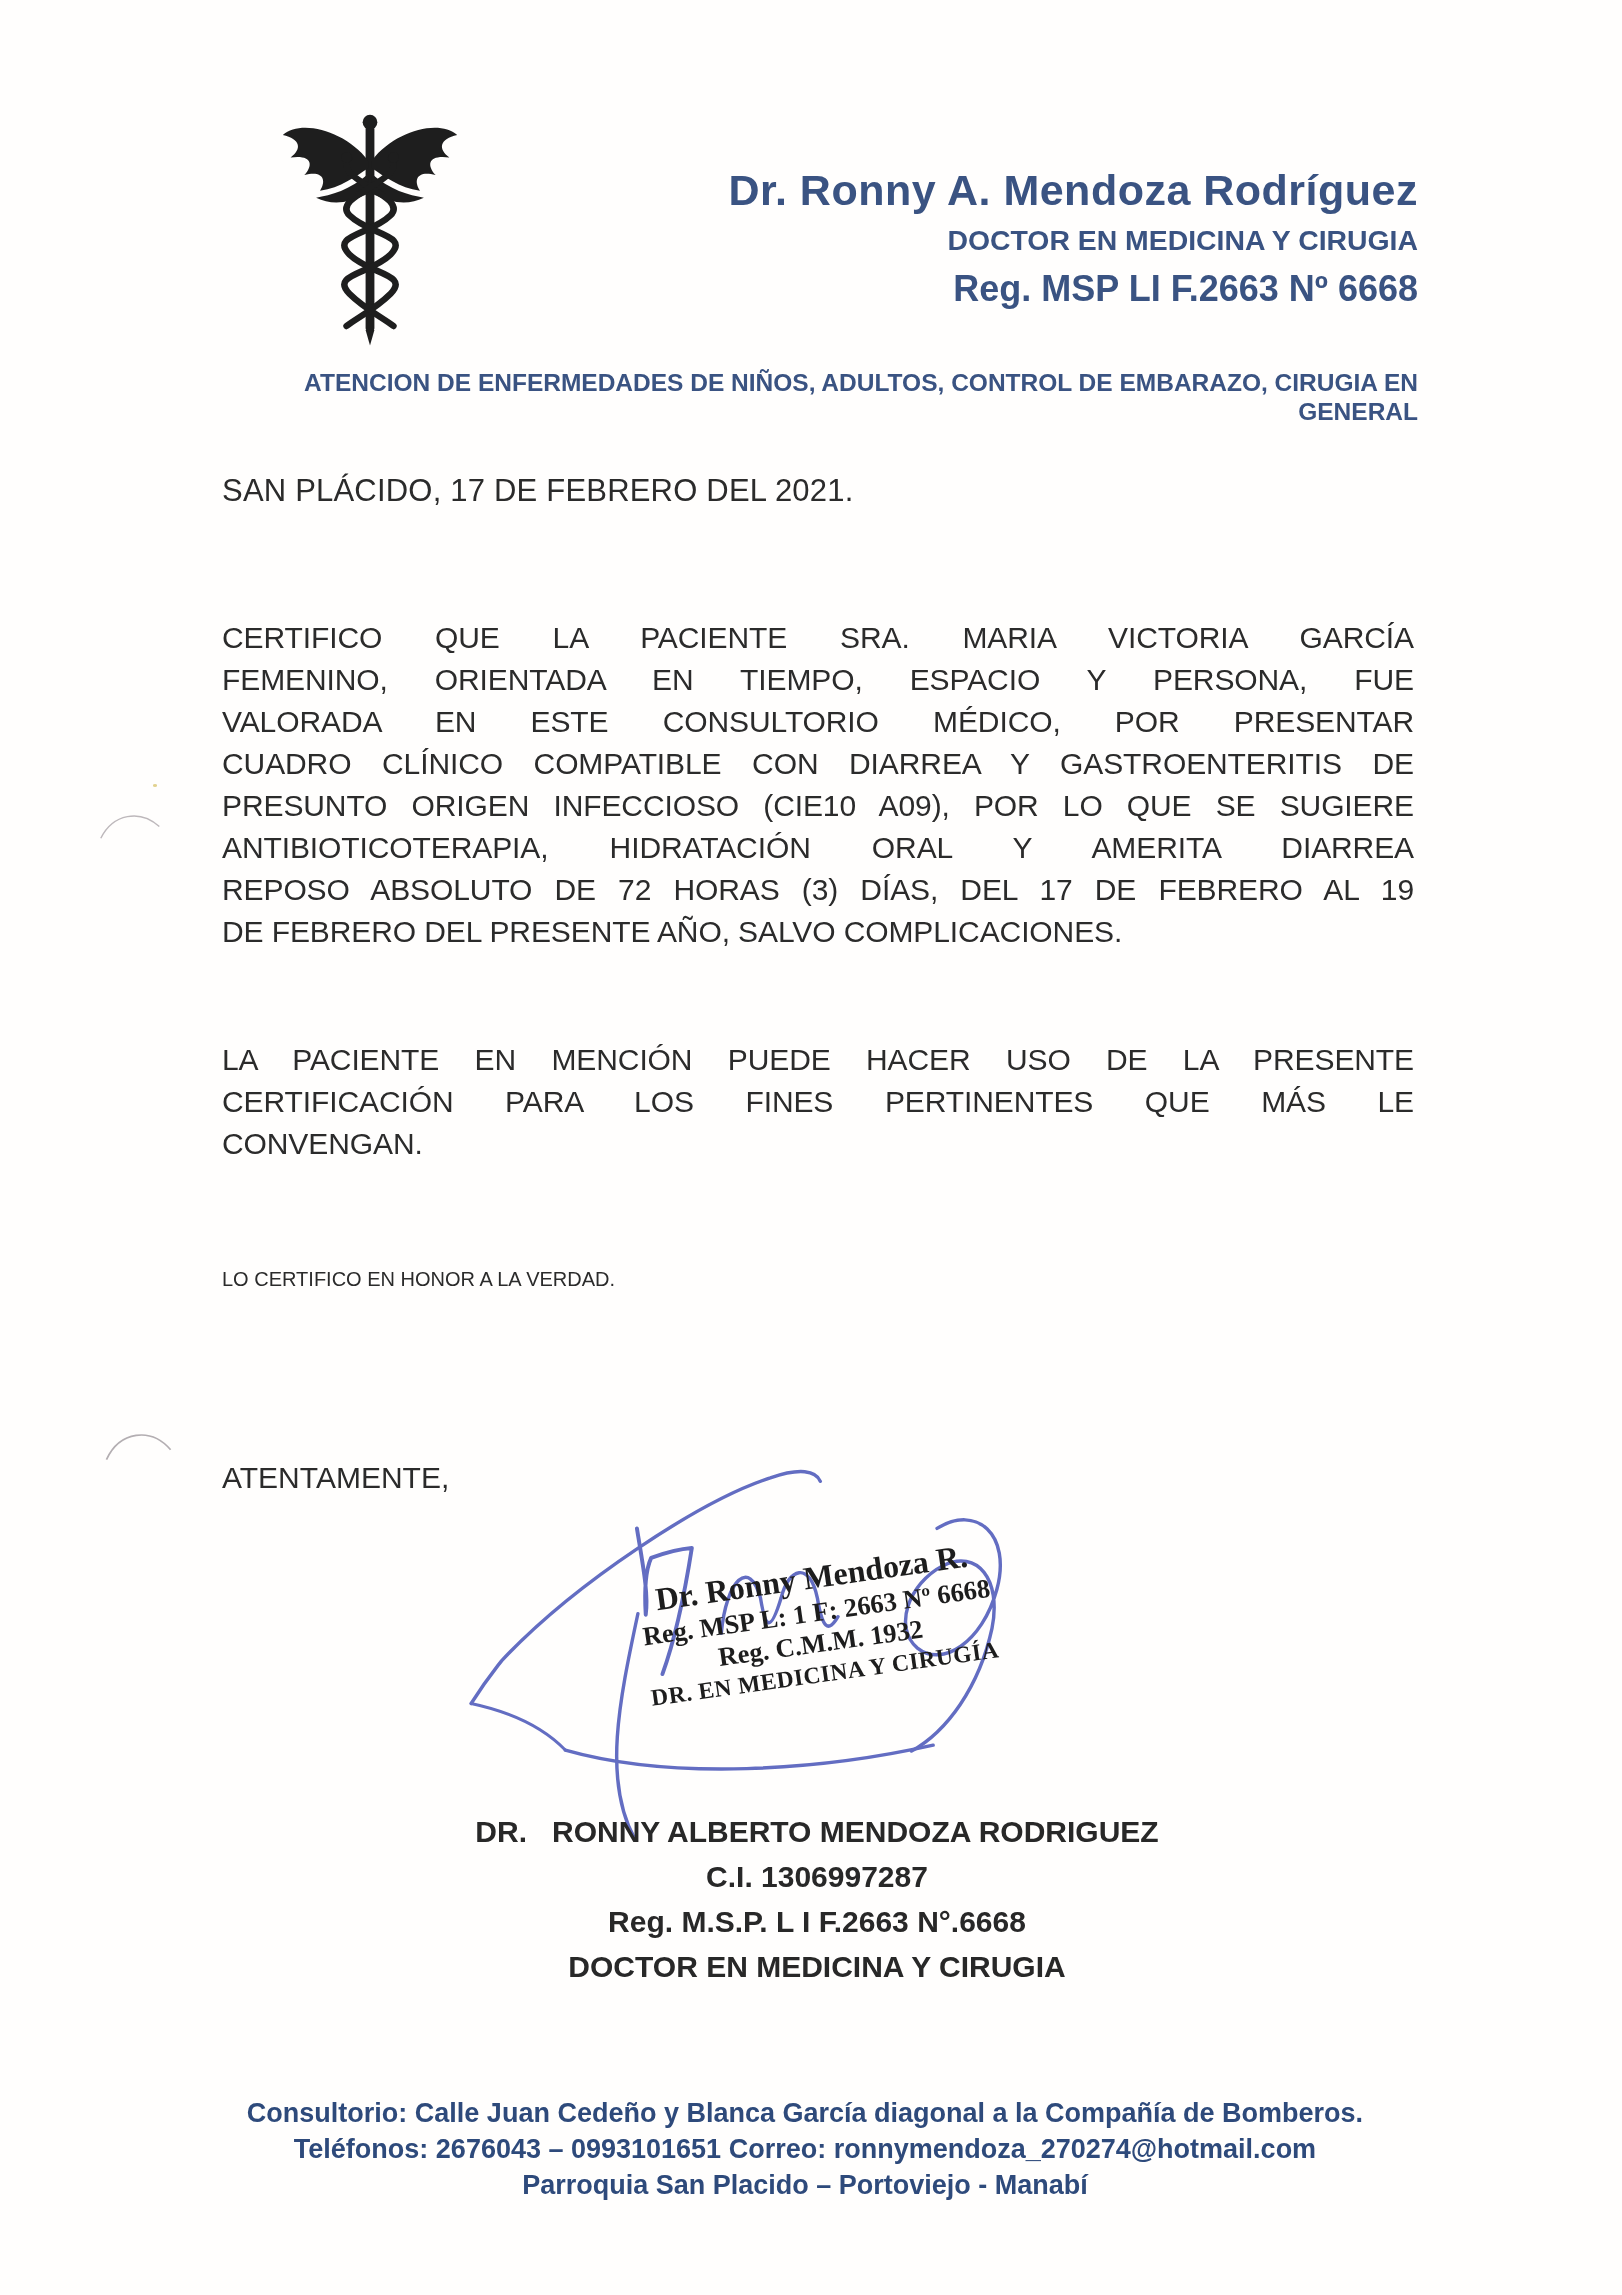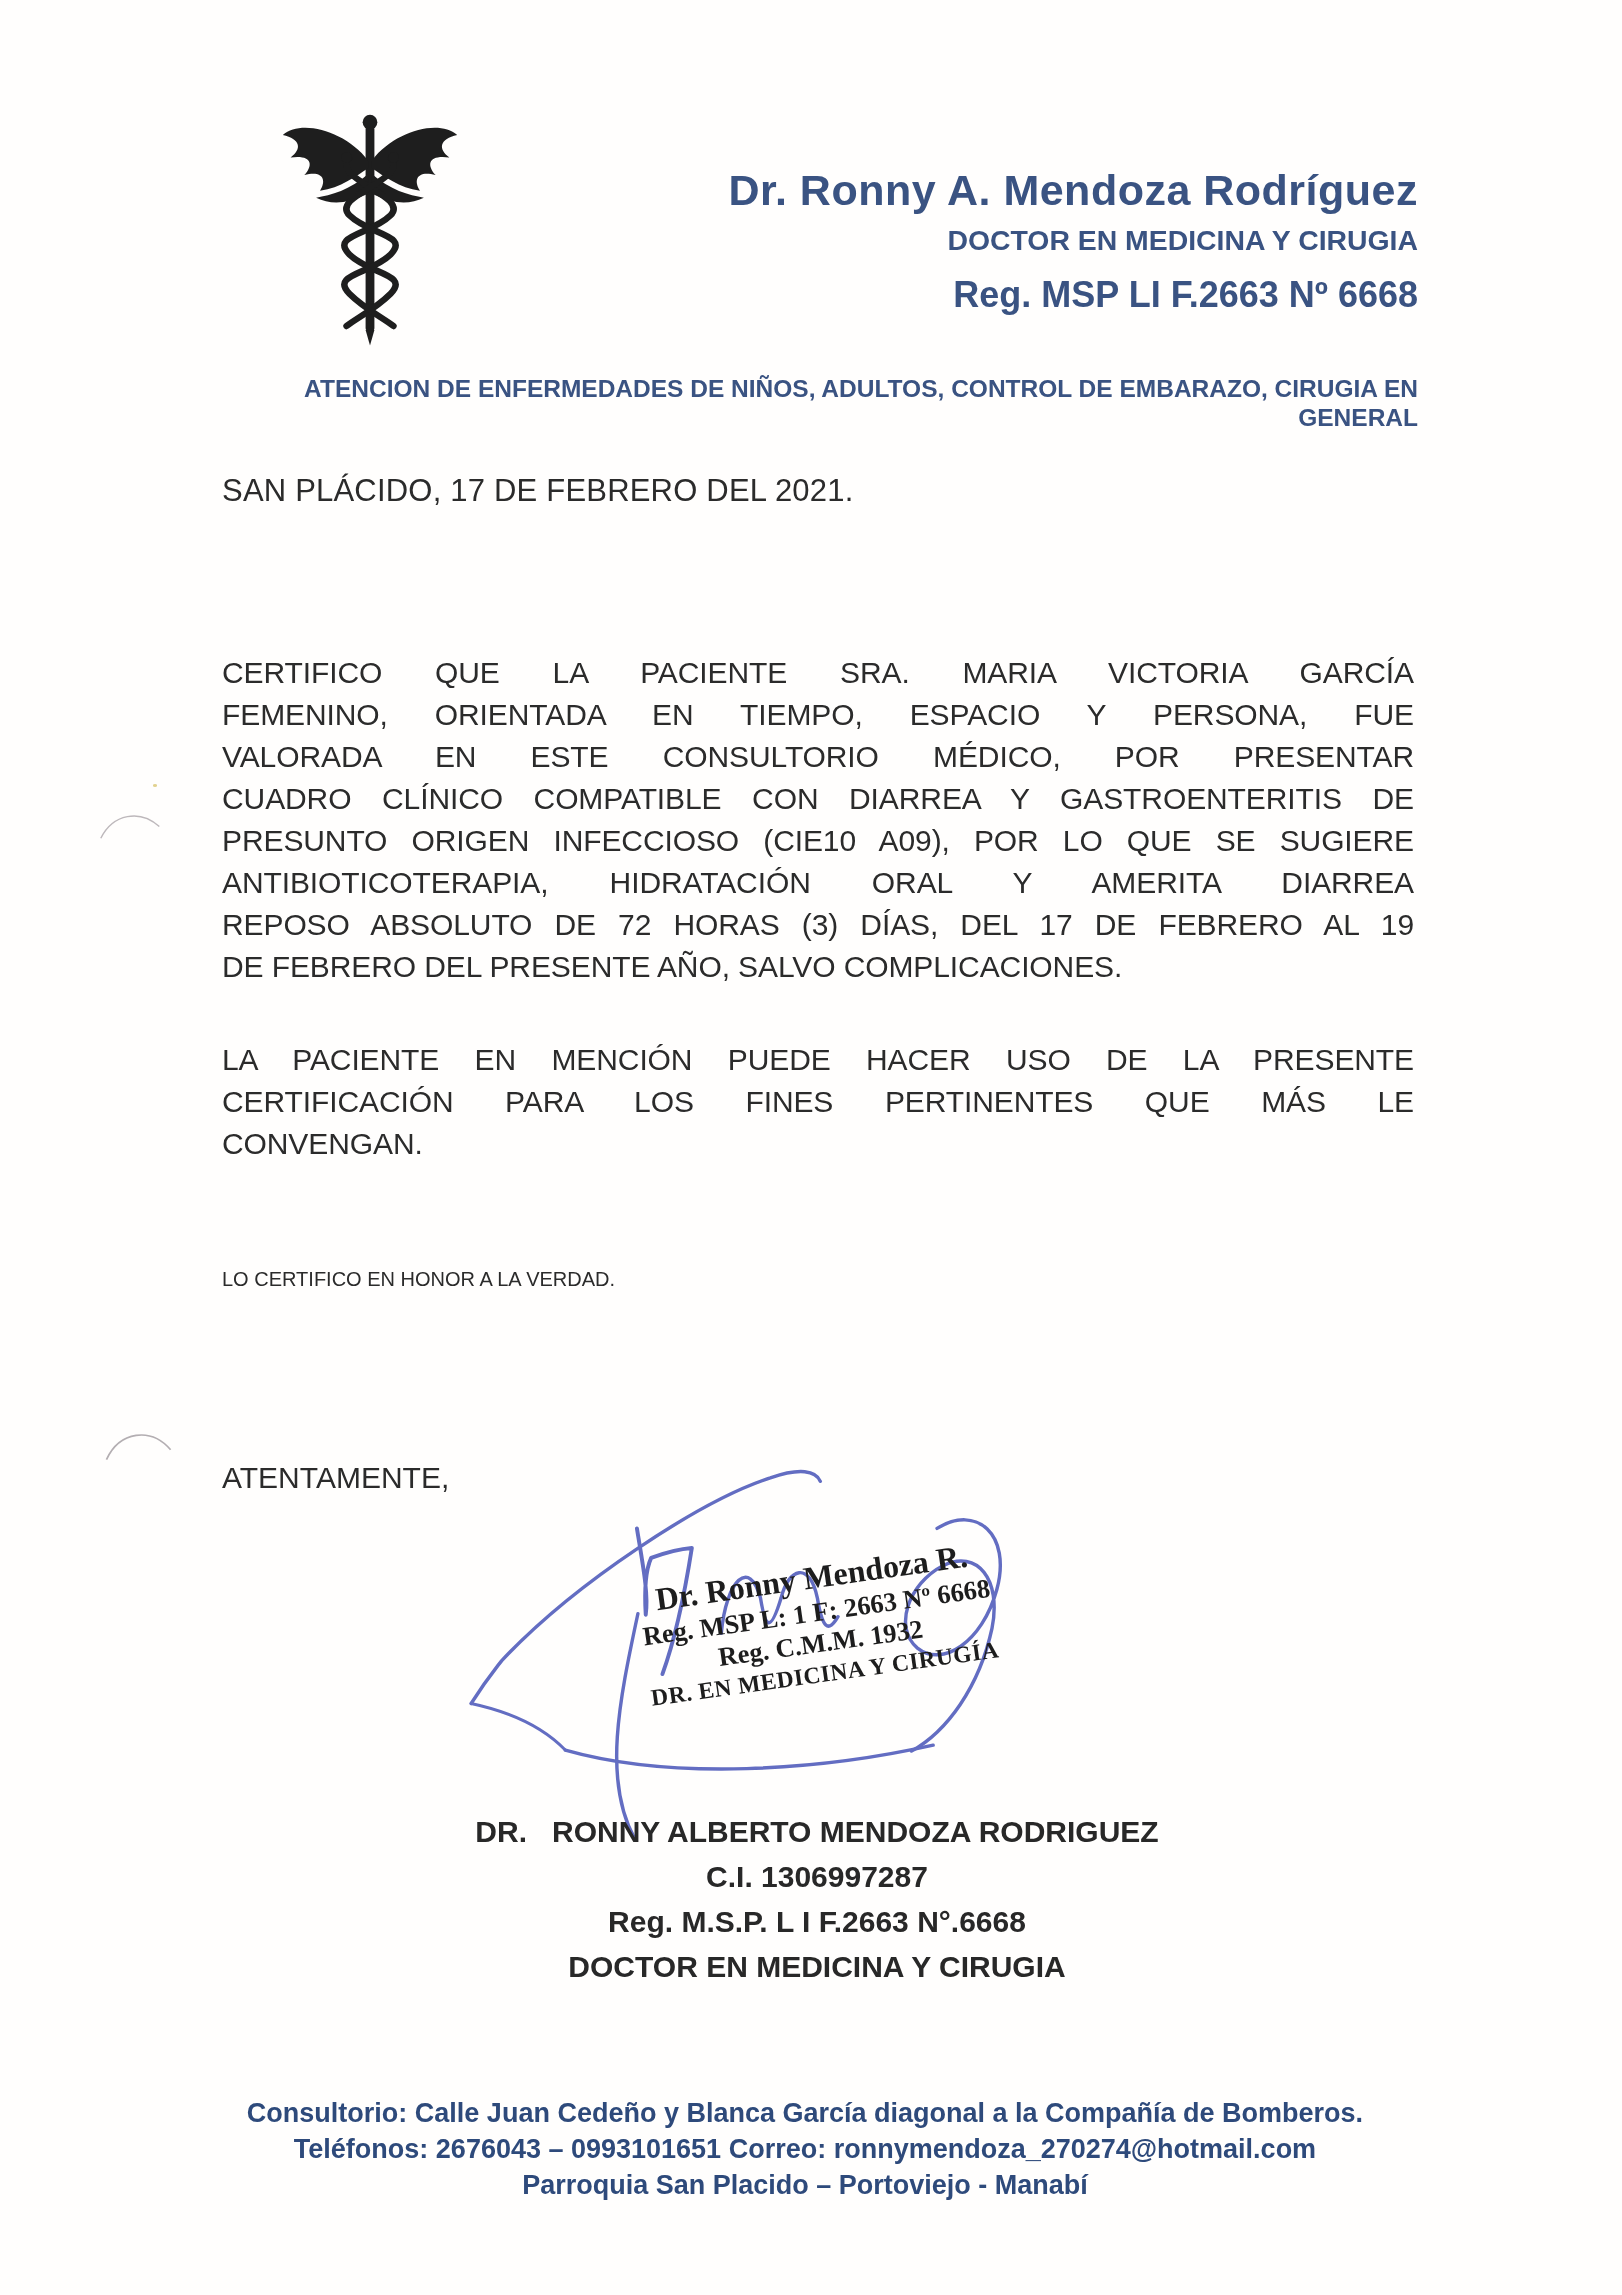--- a/index.html
+++ b/index.html
@@ -9,28 +9,28 @@
     background:#fffefd;
     overflow:hidden;
     font-family:"Liberation Sans", sans-serif;
     color:#2b2b2b;
   }
   
   .caduceus{position:absolute;left:272px;top:110px;width:196px;height:238px;}
   .header-text{position:absolute;left:221px;top:166px;width:1197px;text-align:right;color:#3a5382;}
   .h-name{font-size:43px;font-weight:bold;line-height:49px;letter-spacing:0.5px;}
   .h-degree{font-size:28.4px;font-weight:bold;line-height:34px;margin-top:7.8px;}
-  .h-reg{font-size:36px;font-weight:bold;line-height:42px;margin-top:17px;}
+  .h-reg{font-size:36px;font-weight:bold;line-height:42px;margin-top:11px;}
   .h-services{font-size:24.5px;font-weight:bold;line-height:29px;margin-top:58px;letter-spacing:0px;}
   
   .date-line{position:absolute;left:222px;top:473px;font-size:31px;letter-spacing:0.2px;}
   .para{position:absolute;left:222px;width:1192px;font-size:30px;letter-spacing:-0.1px;}
   .para .jline{text-align:justify;text-align-last:justify;line-height:42px;}
   .para .lline{text-align:left;line-height:42px;}
-  #para1{top:617px;margin-top:35px;}
+  #para1{top:617px;}
   #para2{top:1039px;}
   .certify-line{position:absolute;left:222px;top:1250px;font-size:20px;margin-top:18px;}
   .closing-line{position:absolute;left:222px;top:1461px;font-size:30px;}
   
   .signature-svg{position:absolute;left:427px;top:1436px;width:667px;height:432px;}
   .stamp{
     position:absolute;left:622px;top:1559px;width:392px;
     transform:rotate(-8deg);transform-origin:center center;
     text-align:center;color:#1d1d1d;
     font-family:"Liberation Serif", serif;font-weight:bold;

